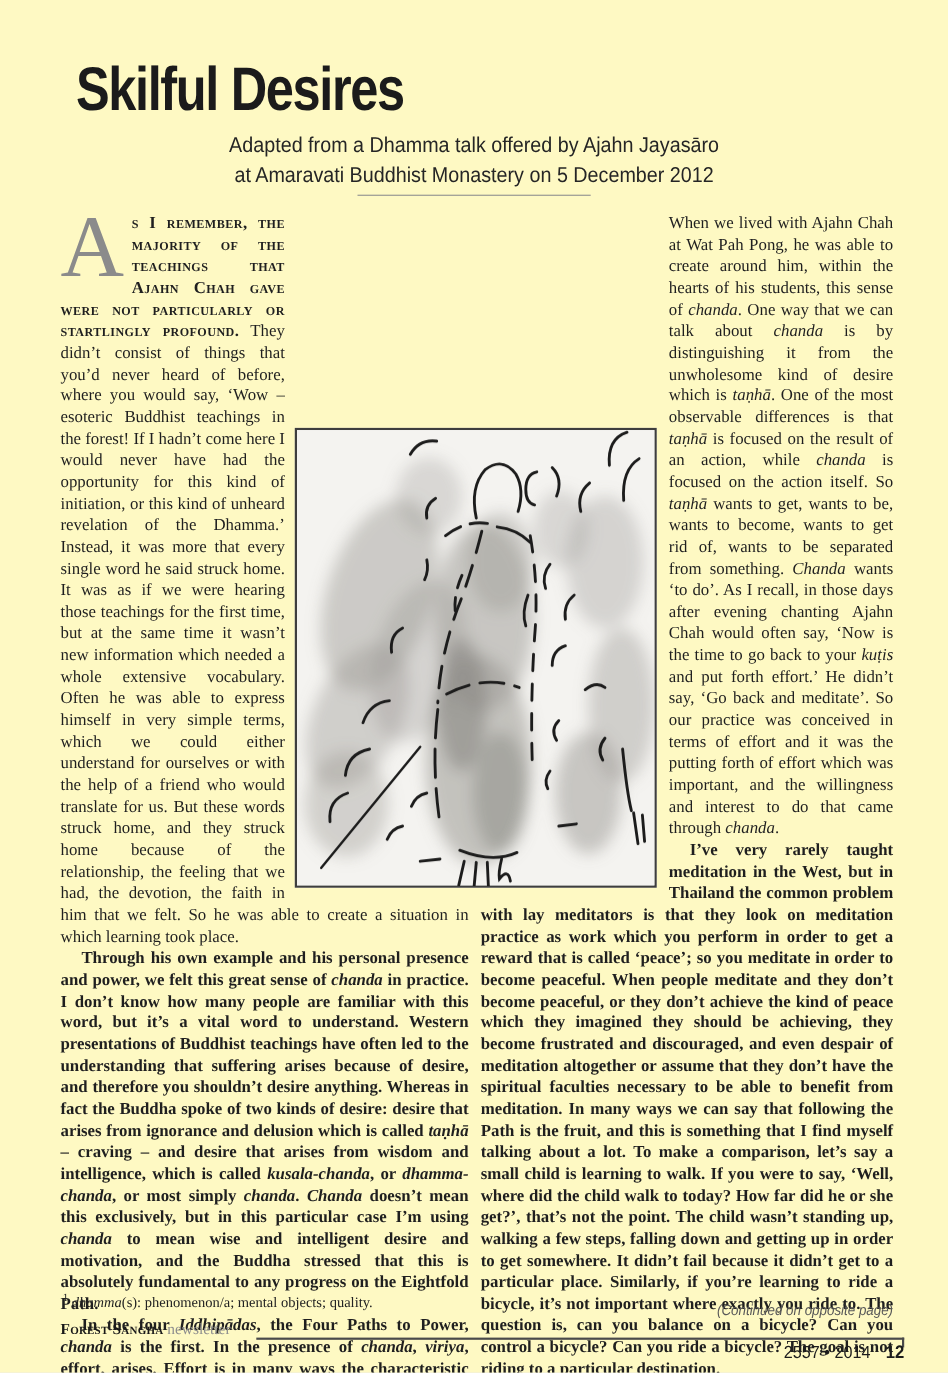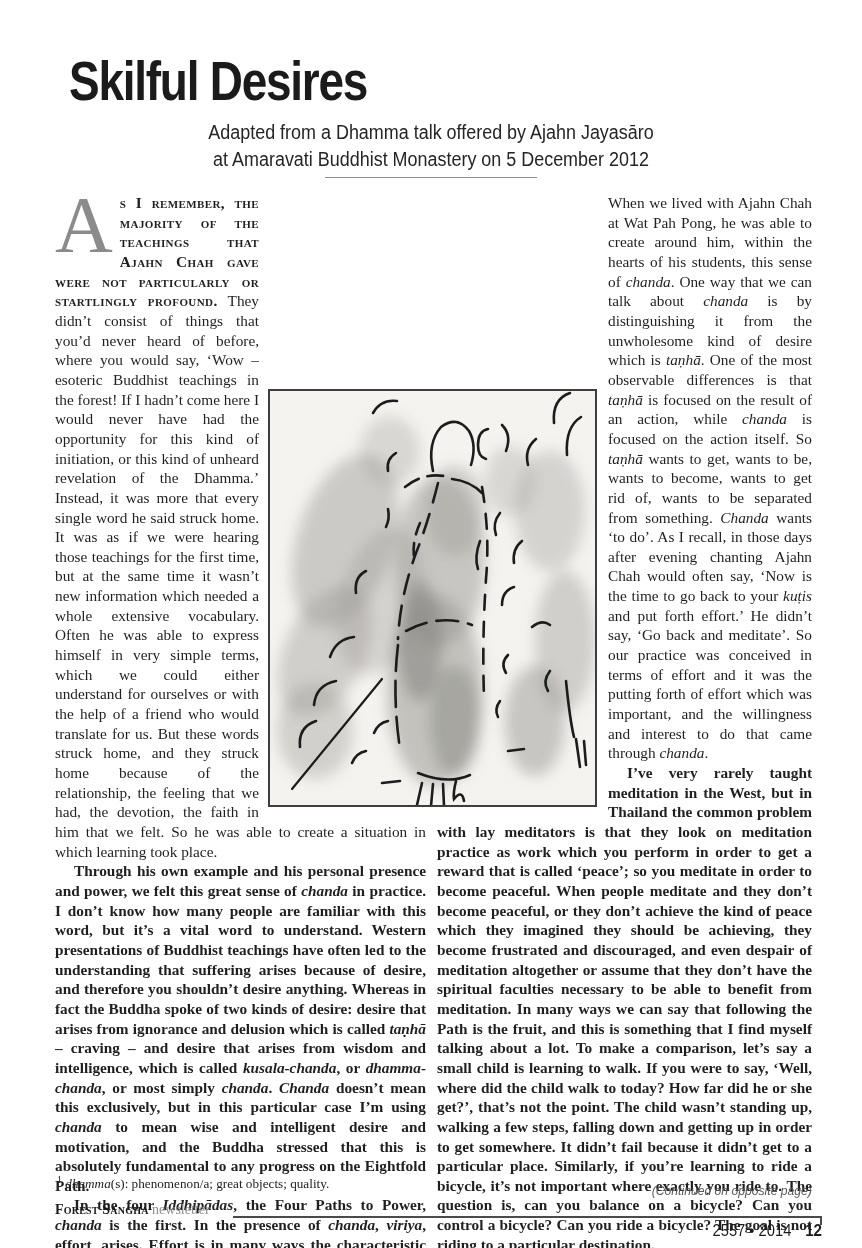--- a/index.html
+++ b/index.html
@@ -1,16 +1,16 @@
 <!DOCTYPE html>
 <html lang="en"><head>
 <meta charset="utf-8">
 <style>
   html,body{margin:0;padding:0;background:#e9e9e9;}
-  .page{position:relative;width:862px;height:1248px;background:#ffffff;margin:0 auto;overflow:hidden;
+  .page{position:relative;width:862px;height:1248px;background:#fef9c3;margin:0 auto;overflow:hidden;
         font-family:"Liberation Serif",serif;color:#1f1f1f;}
 
   
   .title{position:absolute;left:69px;top:48px;margin:0;font-family:"Liberation Sans",sans-serif;
          font-weight:700;font-size:56px;letter-spacing:-1.5px;color:#1b1b1b;
          transform:scaleX(0.82);transform-origin:0 0;white-space:nowrap;}
   .subtitle{position:absolute;top:119px;left:0;width:862px;text-align:center;
             font-family:"Liberation Sans",sans-serif;font-size:19.5px;line-height:27px;color:#252525;
             transform:scaleX(0.92);transform-origin:50% 0;}
   .title-rule{position:absolute;top:177px;left:325px;width:212px;height:0;border-top:1.5px solid #8f8f8f;}
@@ -142,21 +142,21 @@
         <path d="M96,360 q-10,2 -14,12"></path>
         <path d="M230,310 q-6,8 -2,16"></path>
         <path d="M238,360 l16,-2"></path>
         <path d="M112,392 l18,-2"></path>
         <path d="M210,150 q-6,16 -2,28"></path>
         <path d="M150,132 q-8,18 -6,34" stroke-dasharray="12 9"></path>
       </g>
     </svg>
   </figure>
 
-  <div class="footnote"><sup>1</sup><span> </span><span class="it">dhamma</span><span>(s): phenomenon/a; great objects; quality.</span></div>
+  <div class="footnote"><sup>1</sup><span> </span><span class="it">dhamma</span><span>(s): phenomenon/a; mental objects; quality.</span></div>
 
   <div class="continued">(Continued on opposite page)</div>
 
   <div class="footer-brand">
     <span class="brand-serif">Forest Sangha</span>
     <span class="brand-light">newsletter</span>
   </div>
 
   <div class="footer-rule">
     <span class="footer-rule-tick"></span>

